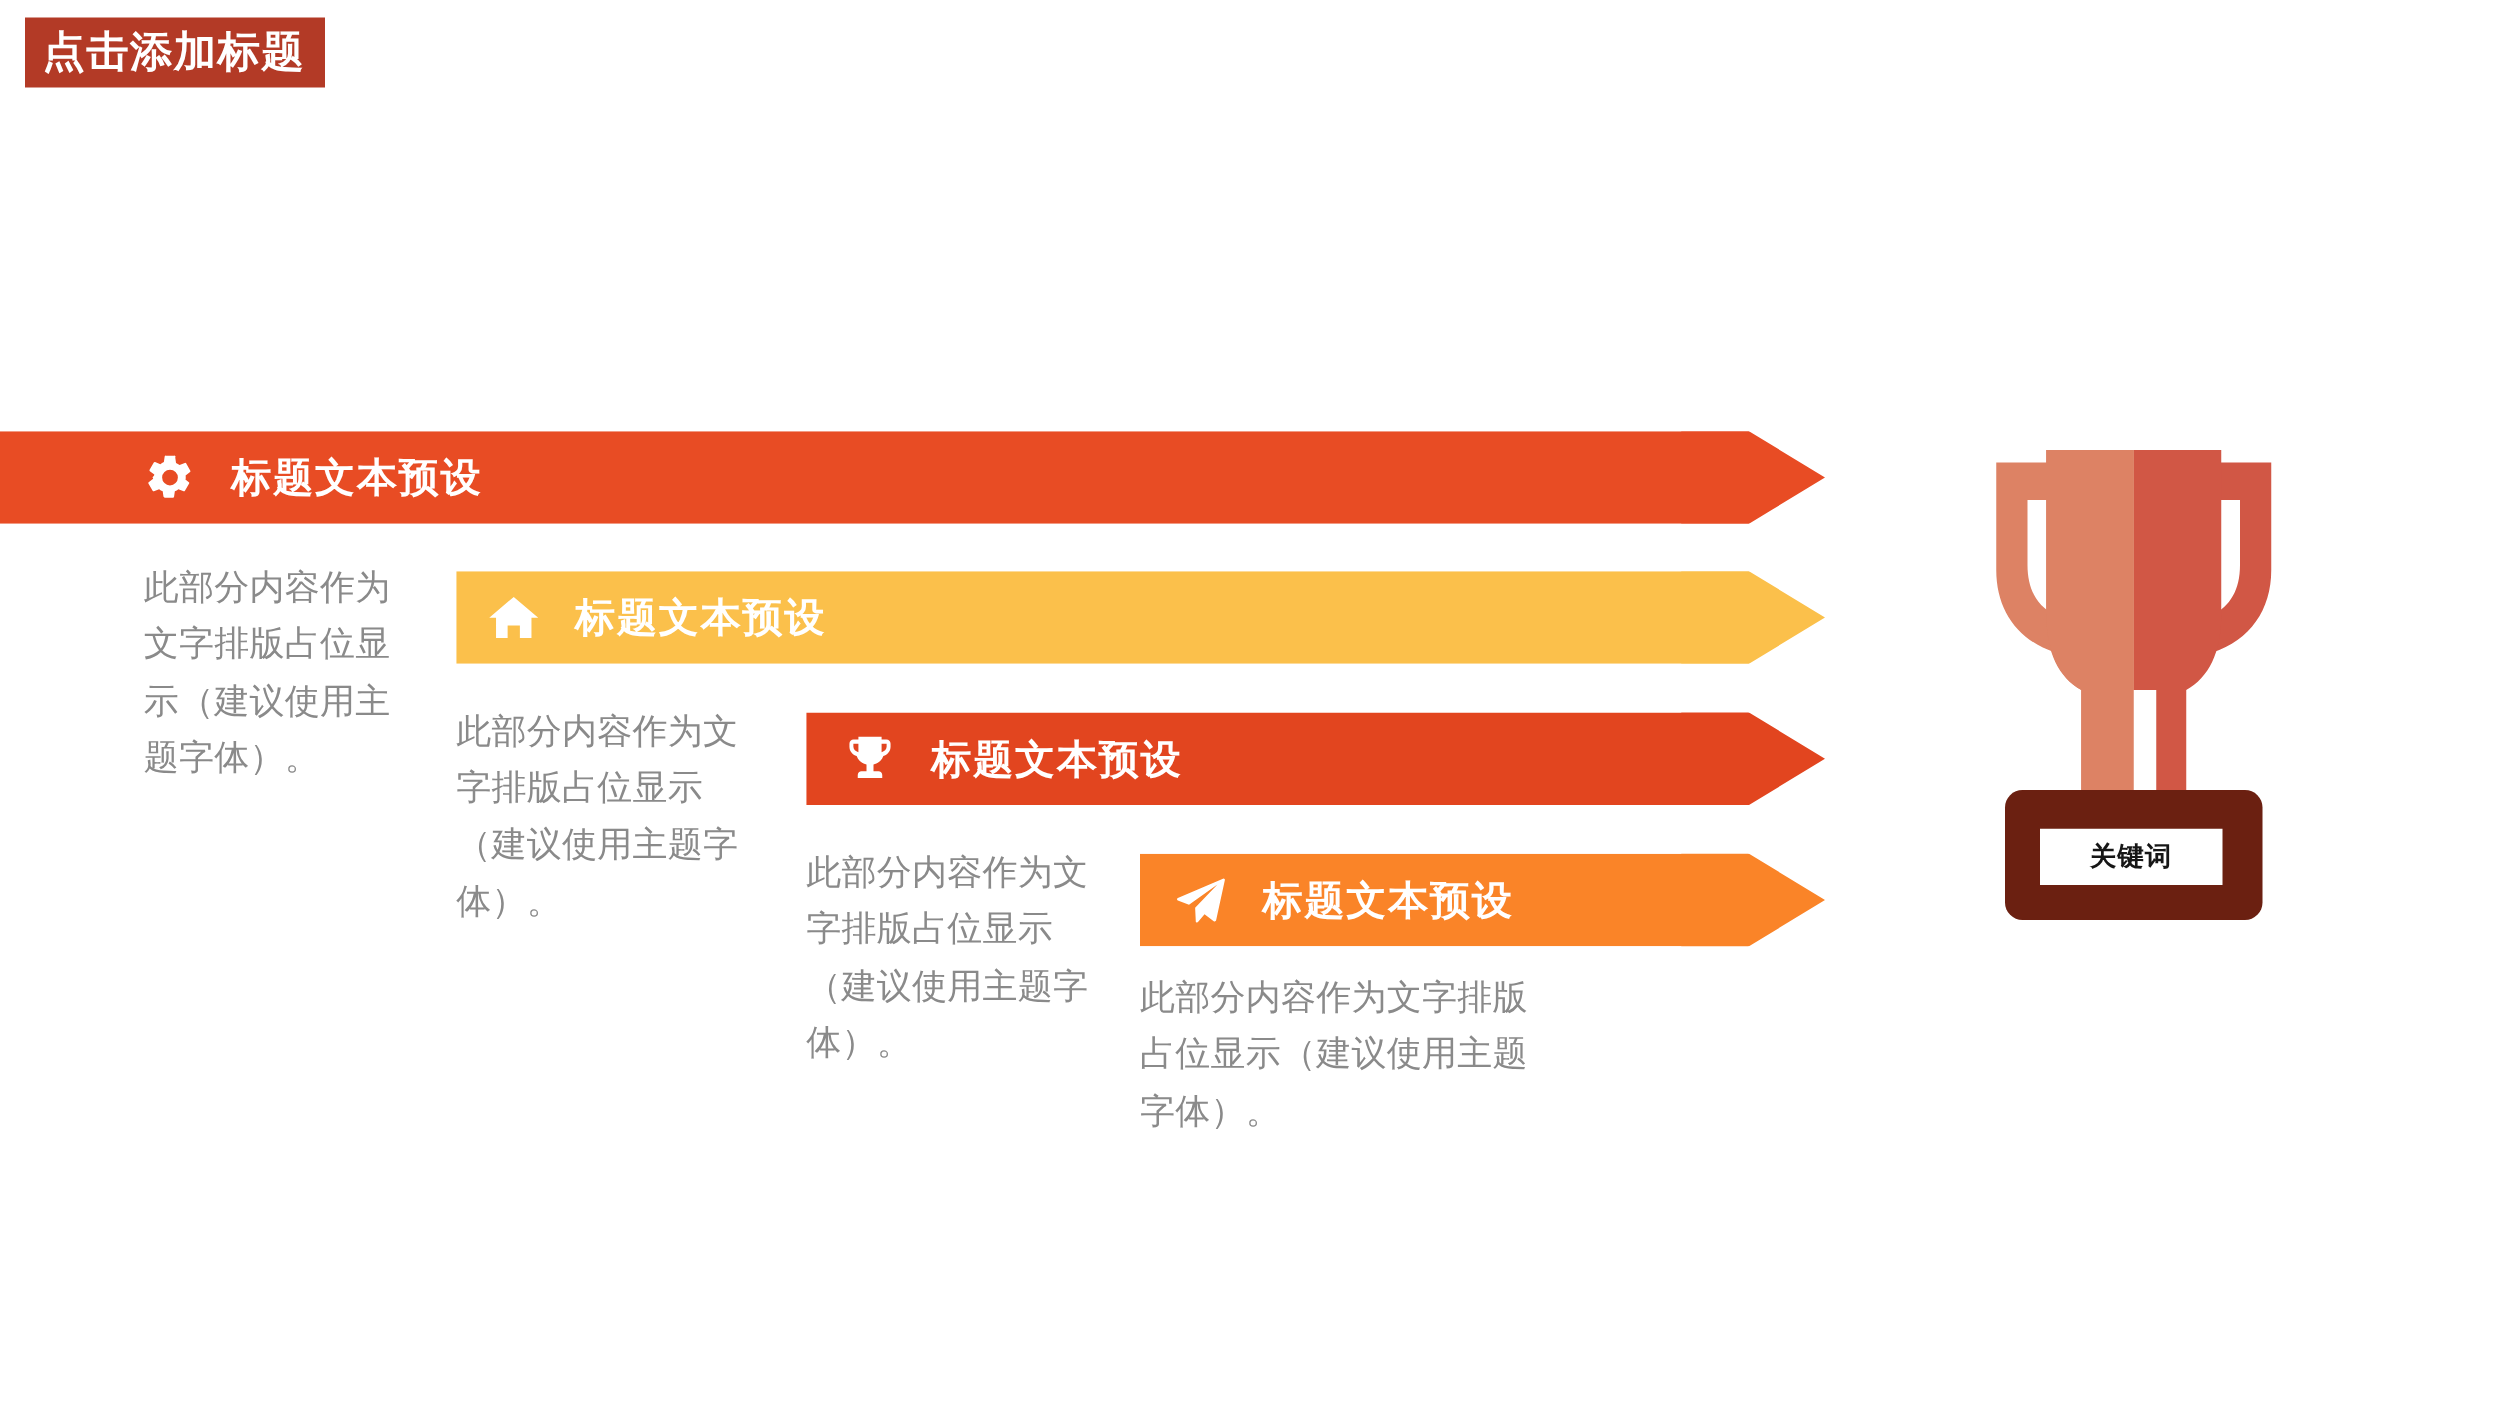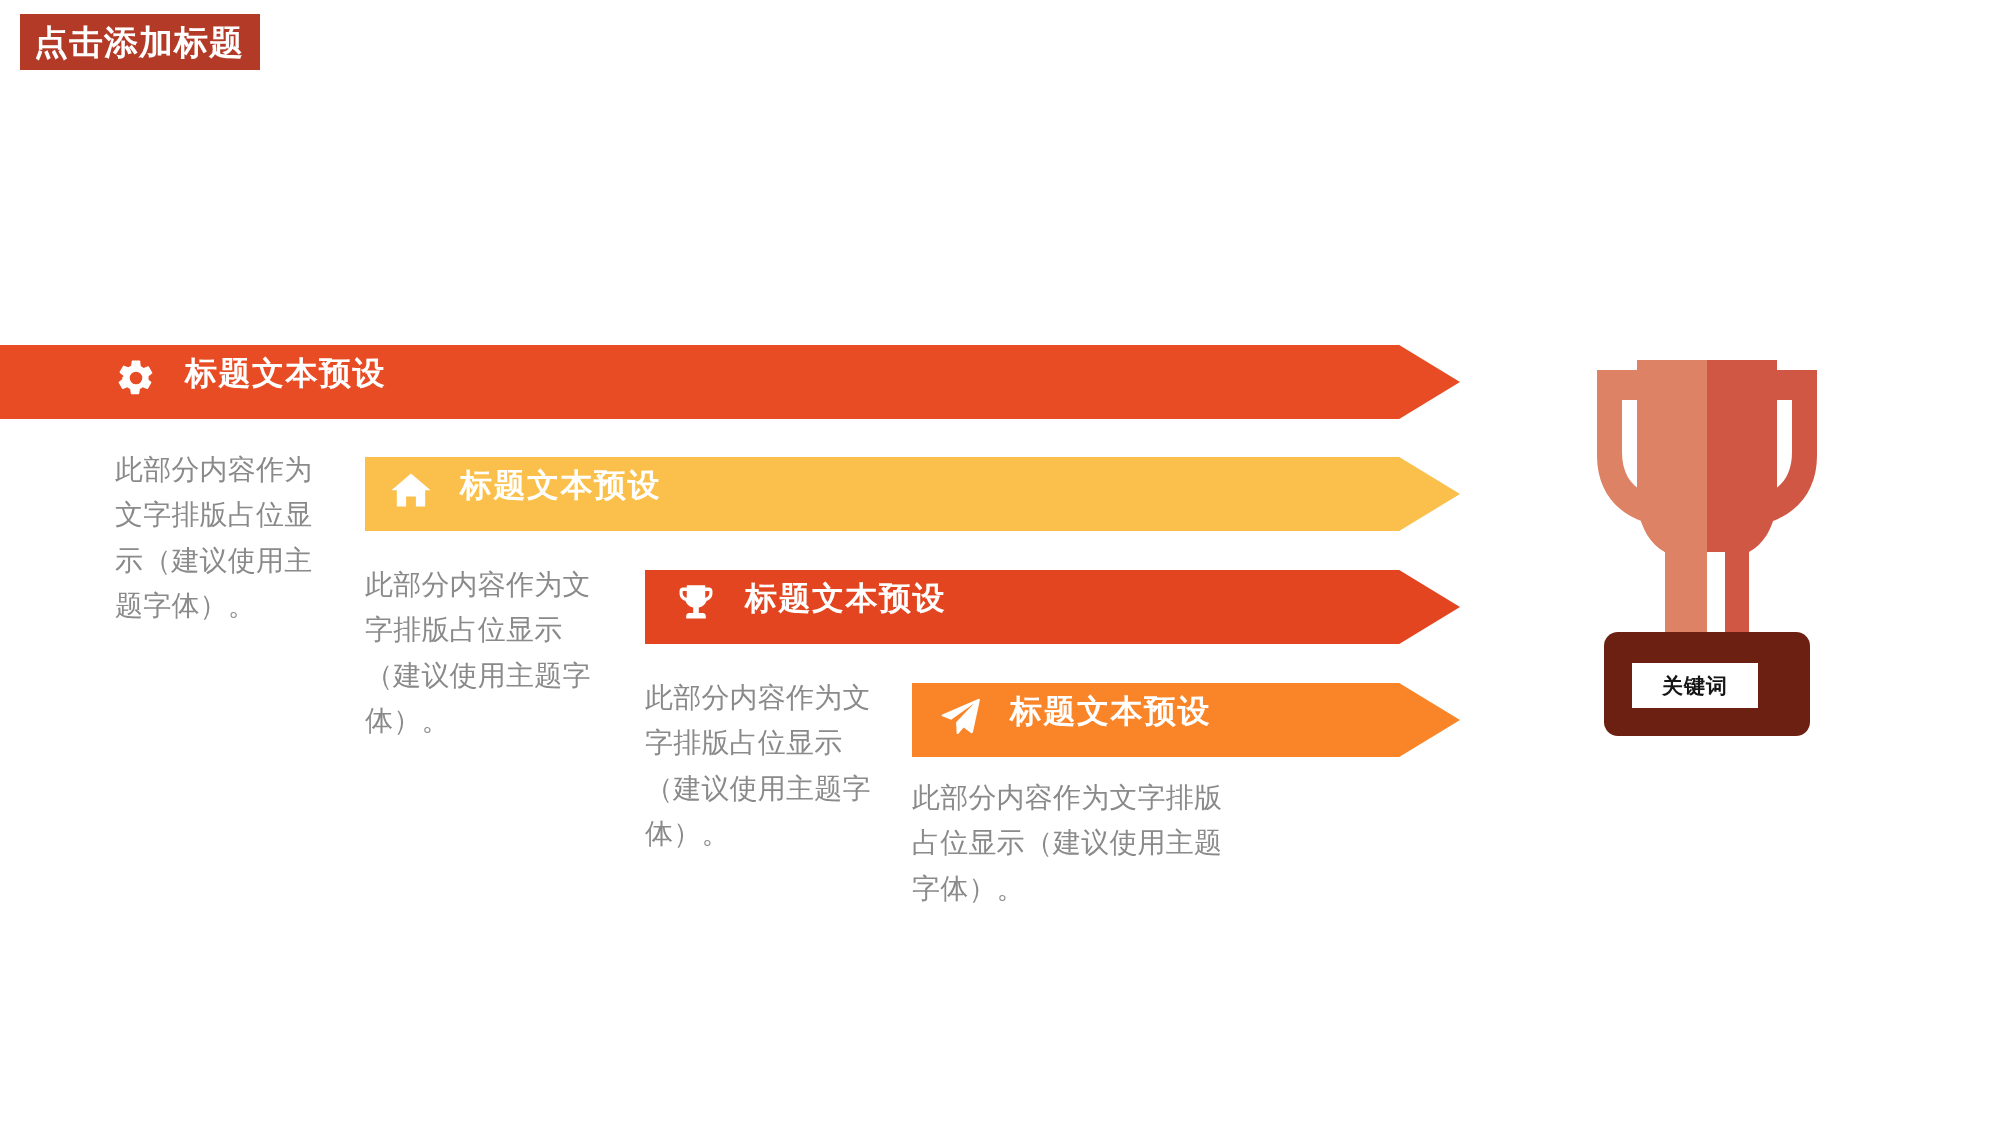--- a/index.html
+++ b/index.html
@@ -52,24 +52,24 @@
   }
   .arrow-shape {
     position: absolute;
     left: 0;
     top: 0;
     width: 100%;
     height: 100%;
   }
   .arrow-label {
     position: absolute;
-    top: 12px;
+    top: 0;
     height: 100%;
     display: flex;
-    align-items: flex-start;
+    align-items: center;
     gap: 28px;
     pointer-events: none;
   }
   .arrow-icon {
     width: 42px;
     height: 42px;
     display: block;
     flex: 0 0 auto;
   }
   .arrow-icon svg {
@@ -107,21 +107,21 @@
   }
   .trophy svg {
     display: block;
     width: 100%;
     height: 100%;
   }
   .trophy-plate-text {
     position: absolute;
     left: 40px;
     top: 311px;
-    width: 126px;
+    width: 146px;
     height: 45px;
     background: #ffffff;
     display: flex;
     align-items: center;
     justify-content: center;
     box-sizing: border-box;
   }
   .trophy-plate-text span {
     color: #161616;
     font-size: 21px;

